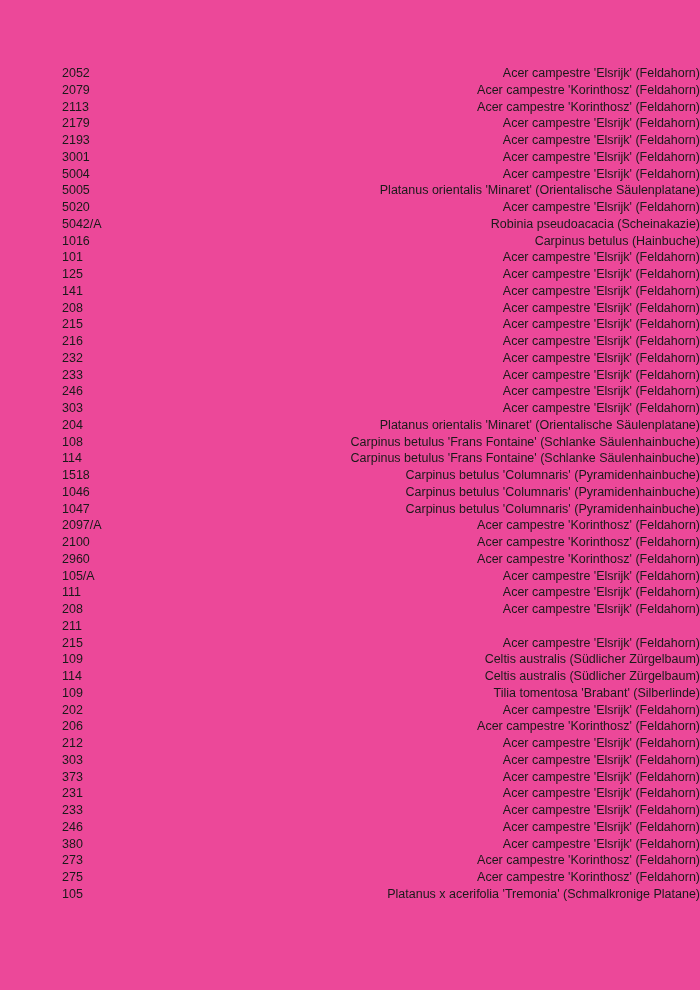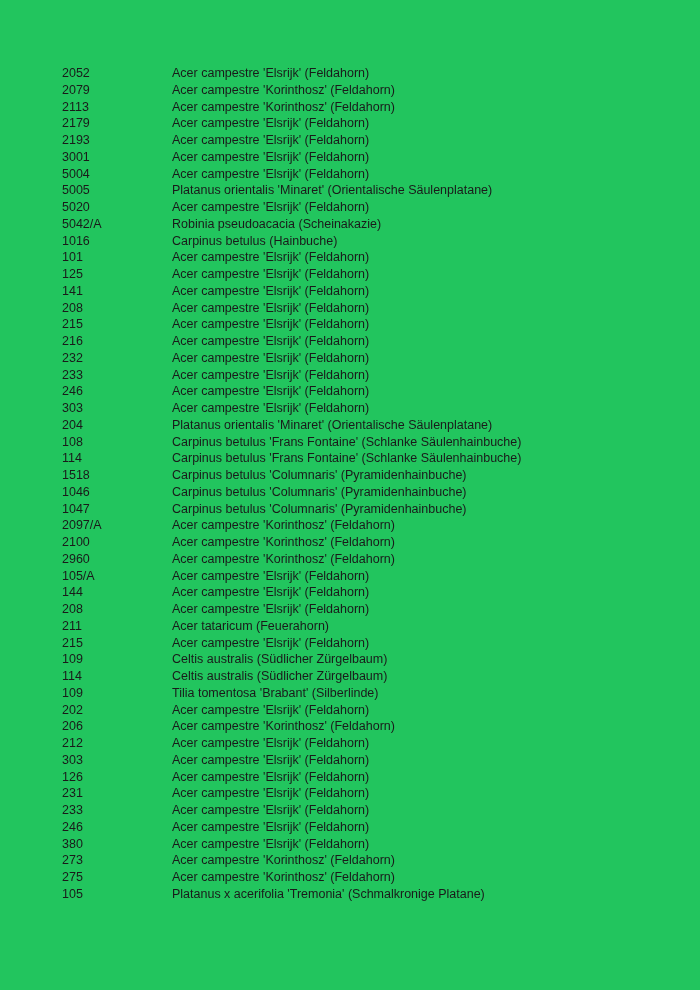--- a/index.html
+++ b/index.html
@@ -29,26 +29,27 @@
     line-height: 16.75px;
     padding-left: 62px;
     white-space: nowrap;
   }
   .tree-id {
     flex: 0 0 110px;
     width: 110px;
   }
   .tree-species {
     flex: 1 1 auto;
+    text-align: right;
   }
 </style>
 </head>
 <body>
 
-<div class="page" style="background: #22c55e; color: rgb(26, 26, 26);">
+<div class="page" style="background: #ec4899; color: rgb(26, 26, 26);">
   <div class="rows" id="rows-container">
   <div class="row">
     <span class="tree-id">2052</span>
     <span class="tree-species">Acer campestre 'Elsrijk' (Feldahorn)</span>
   </div>
 
   <div class="row">
     <span class="tree-id">2079</span>
     <span class="tree-species">Acer campestre 'Korinthosz' (Feldahorn)</span>
   </div>
@@ -193,32 +194,31 @@
     <span class="tree-id">2960</span>
     <span class="tree-species">Acer campestre 'Korinthosz' (Feldahorn)</span>
   </div>
 
   <div class="row">
     <span class="tree-id">105/A</span>
     <span class="tree-species">Acer campestre 'Elsrijk' (Feldahorn)</span>
   </div>
 
   <div class="row">
-    <span class="tree-id">144</span>
+    <span class="tree-id">111</span>
     <span class="tree-species">Acer campestre 'Elsrijk' (Feldahorn)</span>
   </div>
 
   <div class="row">
     <span class="tree-id">208</span>
     <span class="tree-species">Acer campestre 'Elsrijk' (Feldahorn)</span>
   </div>
 
   <div class="row">
     <span class="tree-id">211</span>
-    <span class="tree-species">Acer tataricum (Feuerahorn)</span>
   </div>
 
   <div class="row">
     <span class="tree-id">215</span>
     <span class="tree-species">Acer campestre 'Elsrijk' (Feldahorn)</span>
   </div>
 
   <div class="row">
     <span class="tree-id">109</span>
     <span class="tree-species">Celtis australis (Südlicher Zürgelbaum)</span>
@@ -248,21 +248,21 @@
     <span class="tree-id">212</span>
     <span class="tree-species">Acer campestre 'Elsrijk' (Feldahorn)</span>
   </div>
 
   <div class="row">
     <span class="tree-id">303</span>
     <span class="tree-species">Acer campestre 'Elsrijk' (Feldahorn)</span>
   </div>
 
   <div class="row">
-    <span class="tree-id">126</span>
+    <span class="tree-id">373</span>
     <span class="tree-species">Acer campestre 'Elsrijk' (Feldahorn)</span>
   </div>
 
   <div class="row">
     <span class="tree-id">231</span>
     <span class="tree-species">Acer campestre 'Elsrijk' (Feldahorn)</span>
   </div>
 
   <div class="row">
     <span class="tree-id">233</span>

